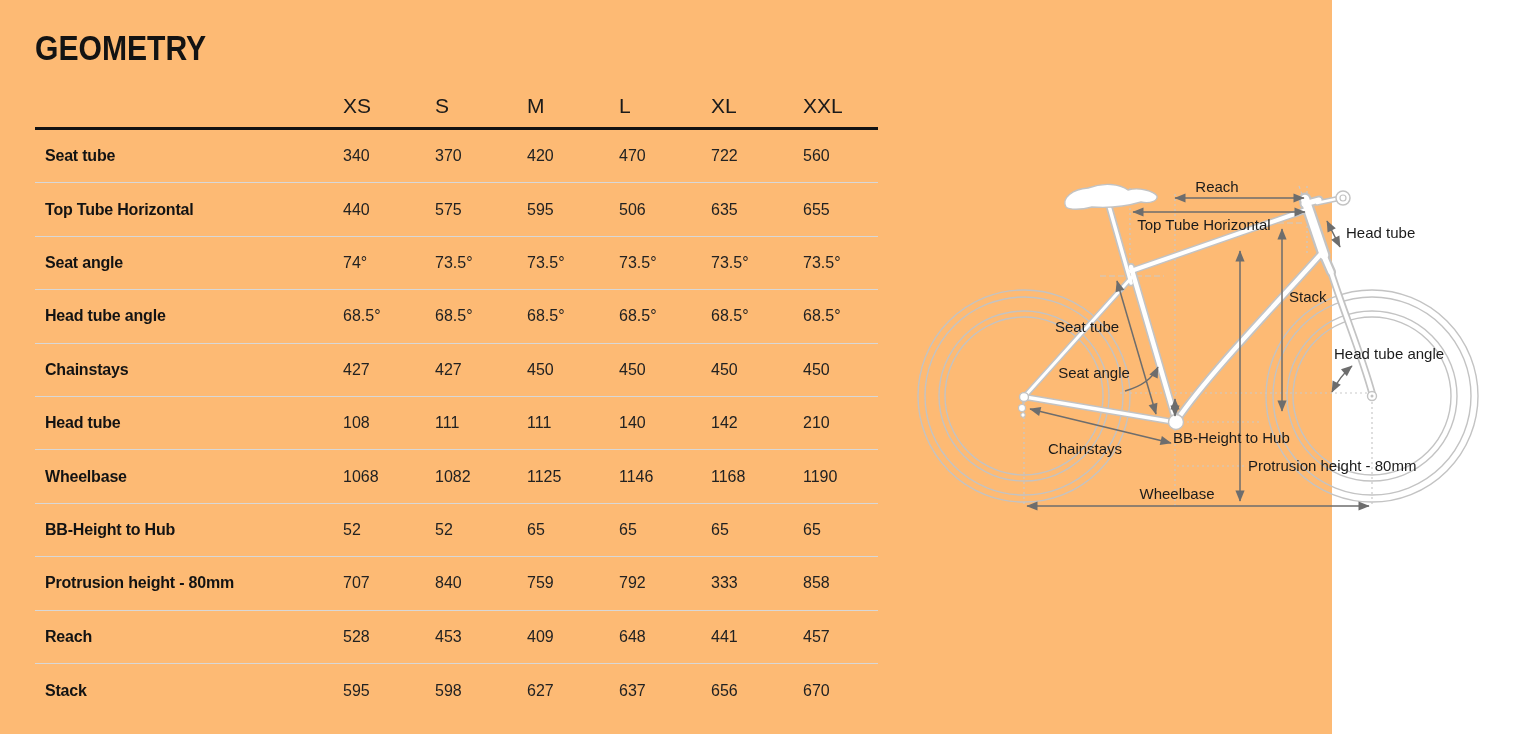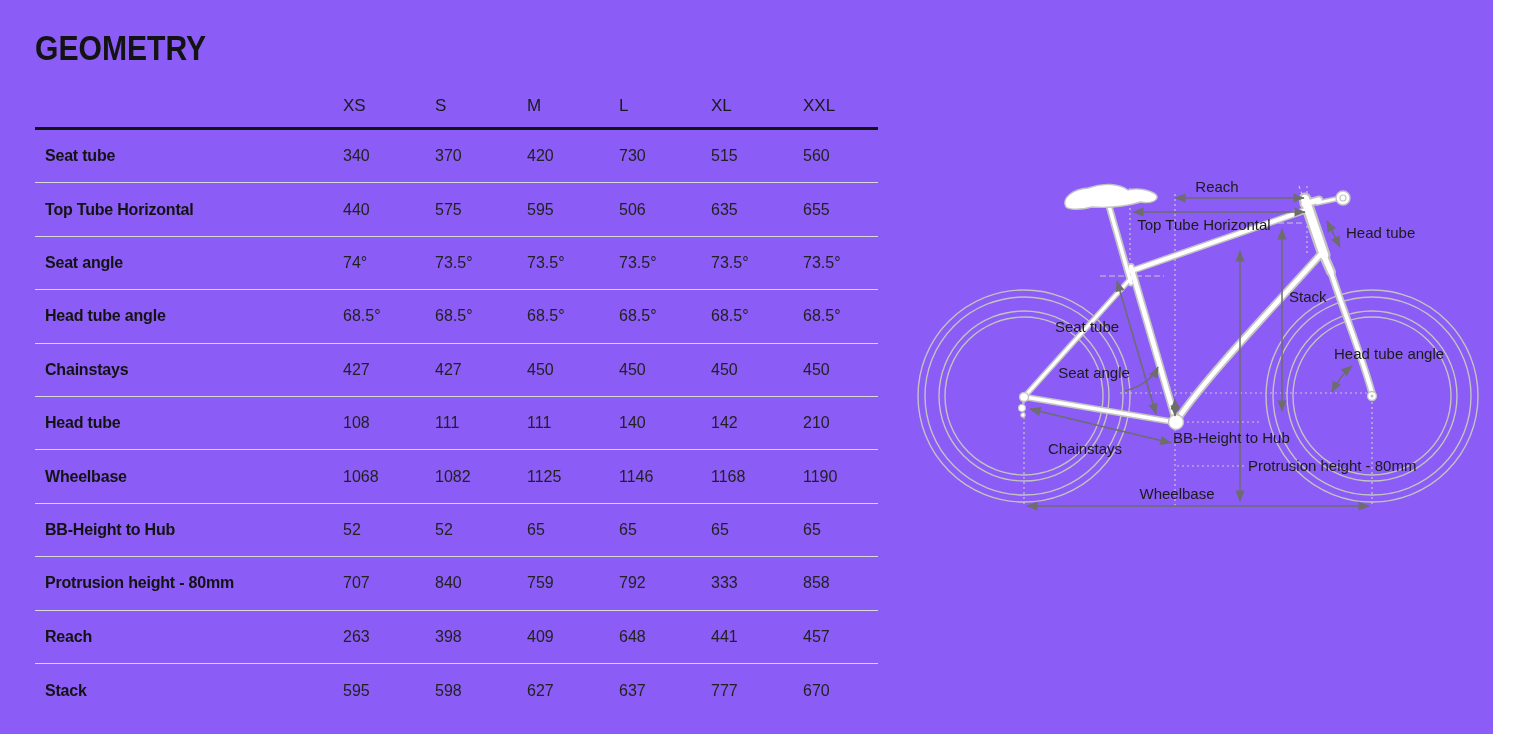--- a/index.html
+++ b/index.html
@@ -1,37 +1,37 @@
 <!DOCTYPE html>
 <html><head>
 <meta charset="utf-8">
 <style>
   * { margin:0; padding:0; box-sizing:border-box; }
   html,body { width:1539px; height:734px; background:#ffffff; overflow:hidden;
               font-family:"Liberation Sans", sans-serif; }
-  .page { position:relative; width:1493px; height:734px; background:#8b5cf6; }
+  .page { position:relative; width:1332px; height:734px; background:#fdba74; }
 
   .page-title {
     position:absolute; left:35px; top:28px;
     font-size:35px; font-weight:800; color:#131313;
     letter-spacing:0px; transform:scaleX(0.86); transform-origin:left center;
     white-space:nowrap;
   }
 
   .geo-table { position:absolute; left:35px; top:85px; width:843px; }
   .trow, .thead {
     display:grid;
     grid-template-columns:308px 92px 92px 92px 92px 92px 1fr;
     align-items:center;
   }
   .thead { height:45px; border-bottom:3px solid #131313; }
   .trow  { height:53.4px; border-bottom:1px solid #d8d8d8; }
   .trow:last-child { border-bottom:none; }
   .cell  { font-size:16px; color:#222222; white-space:nowrap; }
-  .thead .cell { font-size:17px; color:#1a1a1a; }
+  .thead .cell { font-size:21px; color:#1a1a1a; }
   .label-cell { font-weight:700; color:#131313; padding-left:10px; letter-spacing:-0.2px; }
 
   .diagram { position:absolute; left:910px; top:150px; width:630px; height:420px; }
   svg text { font-family:"Liberation Sans", sans-serif; font-size:15px; fill:#1b1b1b; }
 </style>
 </head>
 <body>
 
 <div class="page">
 
@@ -46,22 +46,22 @@
       <div class="cell">L</div>
       <div class="cell">XL</div>
       <div class="cell">XXL</div>
     </div>
 
     <div class="trow">
       <div class="cell label-cell">Seat tube</div>
       <div class="cell">340</div>
       <div class="cell">370</div>
       <div class="cell">420</div>
-      <div class="cell">730</div>
-      <div class="cell">515</div>
+      <div class="cell">470</div>
+      <div class="cell">722</div>
       <div class="cell">560</div>
     </div>
     <div class="trow">
       <div class="cell label-cell">Top Tube Horizontal</div>
       <div class="cell">440</div>
       <div class="cell">575</div>
       <div class="cell">595</div>
       <div class="cell">506</div>
       <div class="cell">635</div>
       <div class="cell">655</div>
@@ -124,34 +124,34 @@
       <div class="cell label-cell">Protrusion height - 80mm</div>
       <div class="cell">707</div>
       <div class="cell">840</div>
       <div class="cell">759</div>
       <div class="cell">792</div>
       <div class="cell">333</div>
       <div class="cell">858</div>
     </div>
     <div class="trow">
       <div class="cell label-cell">Reach</div>
-      <div class="cell">263</div>
-      <div class="cell">398</div>
+      <div class="cell">528</div>
+      <div class="cell">453</div>
       <div class="cell">409</div>
       <div class="cell">648</div>
       <div class="cell">441</div>
       <div class="cell">457</div>
     </div>
     <div class="trow">
       <div class="cell label-cell">Stack</div>
       <div class="cell">595</div>
       <div class="cell">598</div>
       <div class="cell">627</div>
       <div class="cell">637</div>
-      <div class="cell">777</div>
+      <div class="cell">656</div>
       <div class="cell">670</div>
     </div>
   </div>
 
   <svg class="diagram" viewBox="0 0 630 420" xmlns="http://www.w3.org/2000/svg">
     <defs>
       <marker id="ah" viewBox="0 0 10 8" refX="8.5" refY="4" markerWidth="9" markerHeight="7" orient="auto-start-reverse">
         <path d="M0.5,0.5 L9,4 L0.5,7.5 Z" fill="#6d6d6d"></path>
       </marker>
     </defs>

